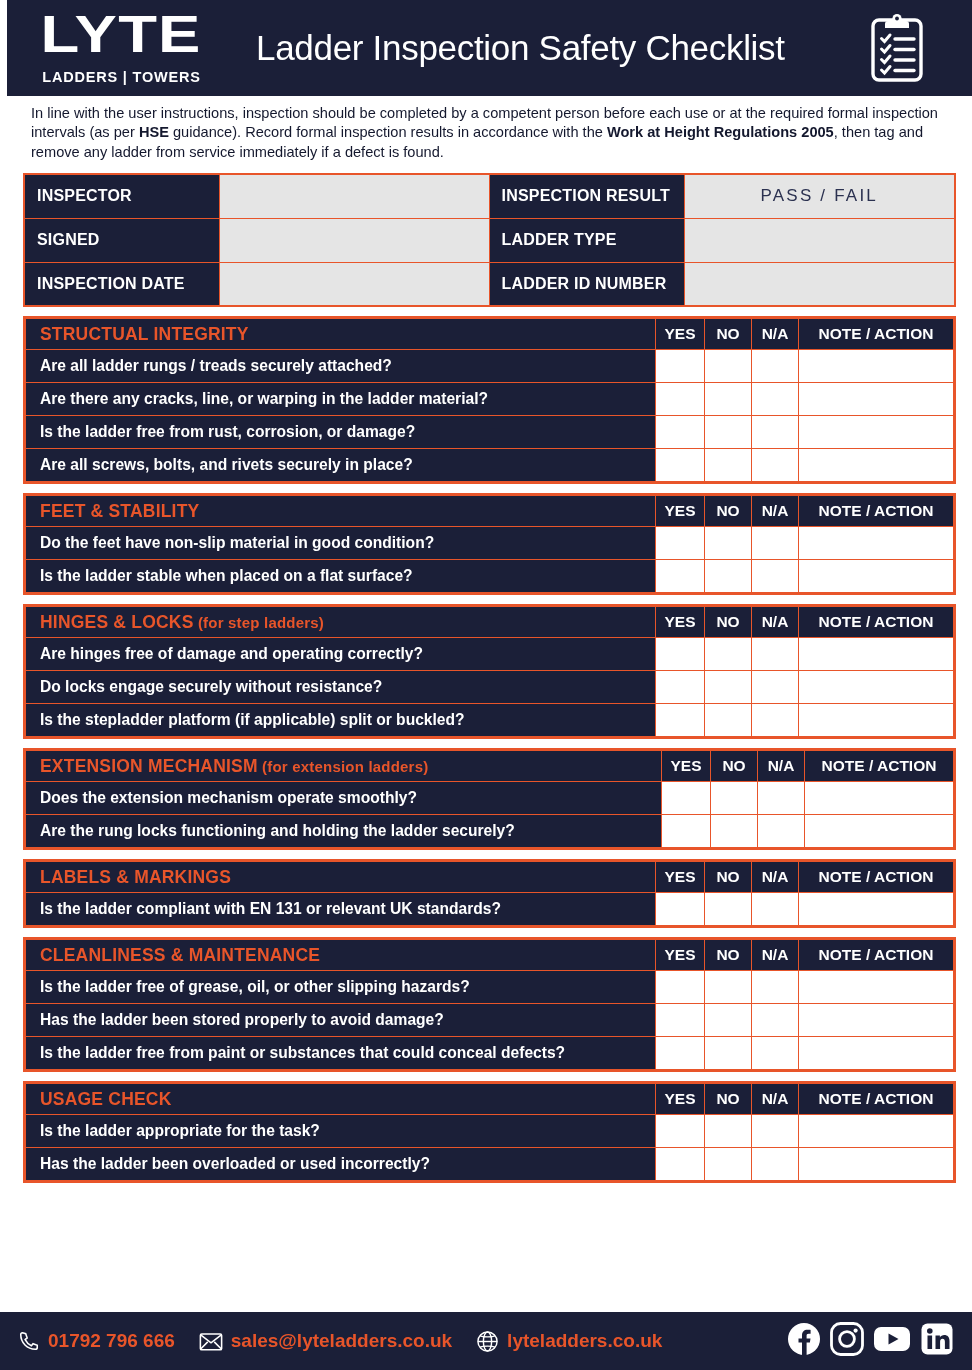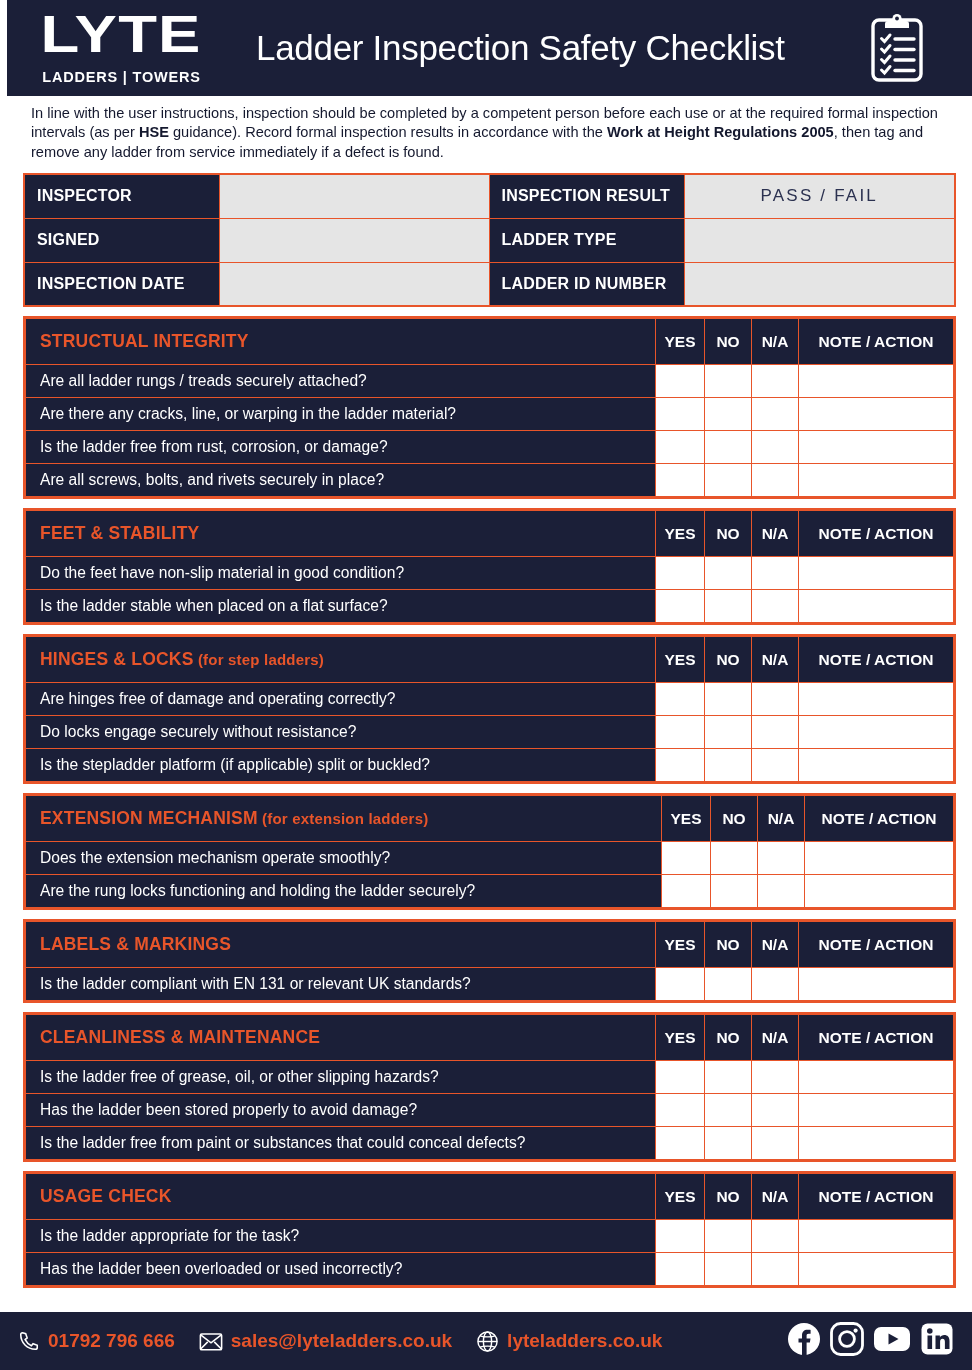--- a/index.html
+++ b/index.html
@@ -127,41 +127,41 @@
     border: 1.8px solid #e8552a;
     vertical-align: middle;
   }
 
   .sec-head {
     background: #1b1f38;
     color: #e8552a;
     font-weight: bold;
     font-size: 17.5px;
     letter-spacing: 0.2px;
-    height: 46px;
+    height: 31px;
     padding-left: 14px;
     text-align: left;
   }
   .sec-head .qual {
     font-size: 15px;
   }
   .col-head {
     background: #1b1f38;
     color: #ffffff;
     font-weight: bold;
     font-size: 15.5px;
     text-align: center;
     height: 31px;
   }
 
   .q-cell {
     background: #1b1f38;
     color: #ffffff;
     font-size: 15.6px;
-    font-weight: normal;
+    font-weight: bold;
     height: 33px;
     padding-left: 14px;
     text-align: left;
   }
   .ans-cell {
     background: #ffffff;
     height: 33px;
   }
 
   

